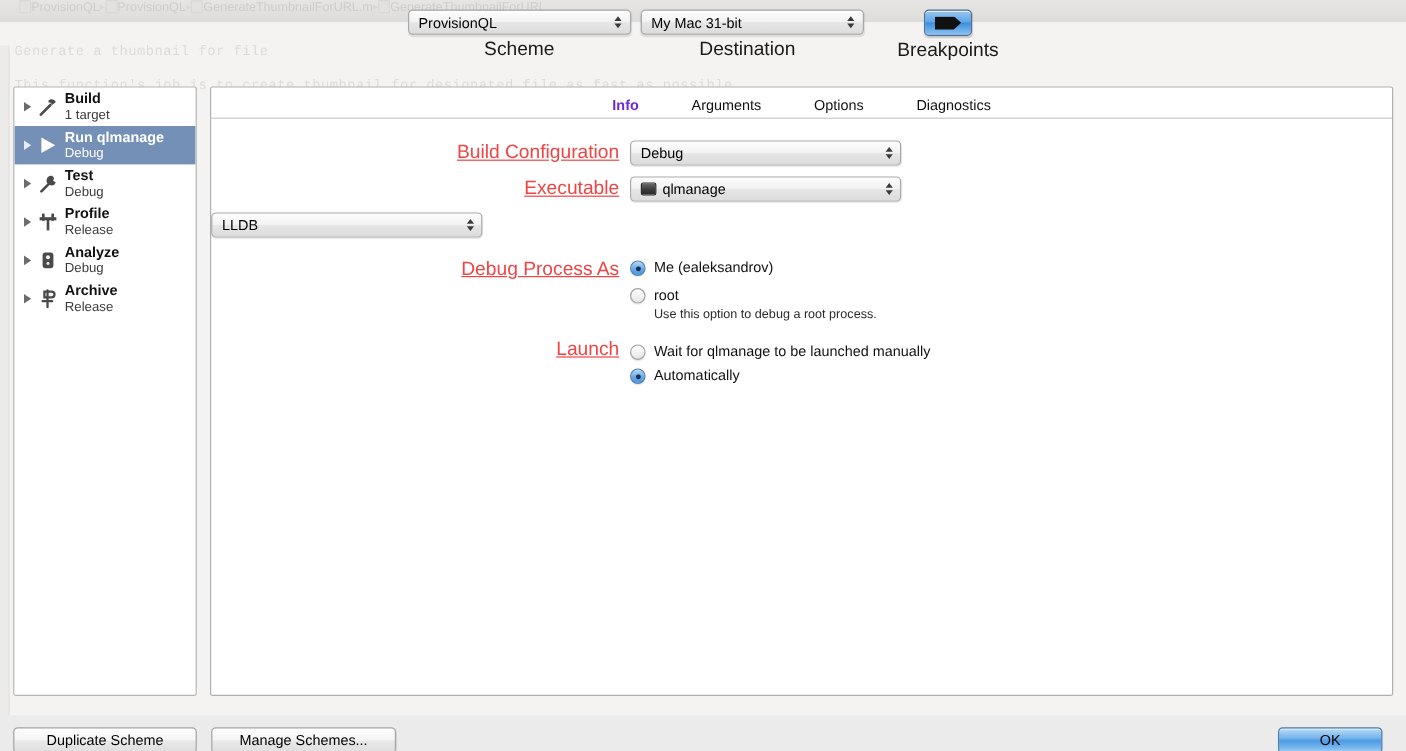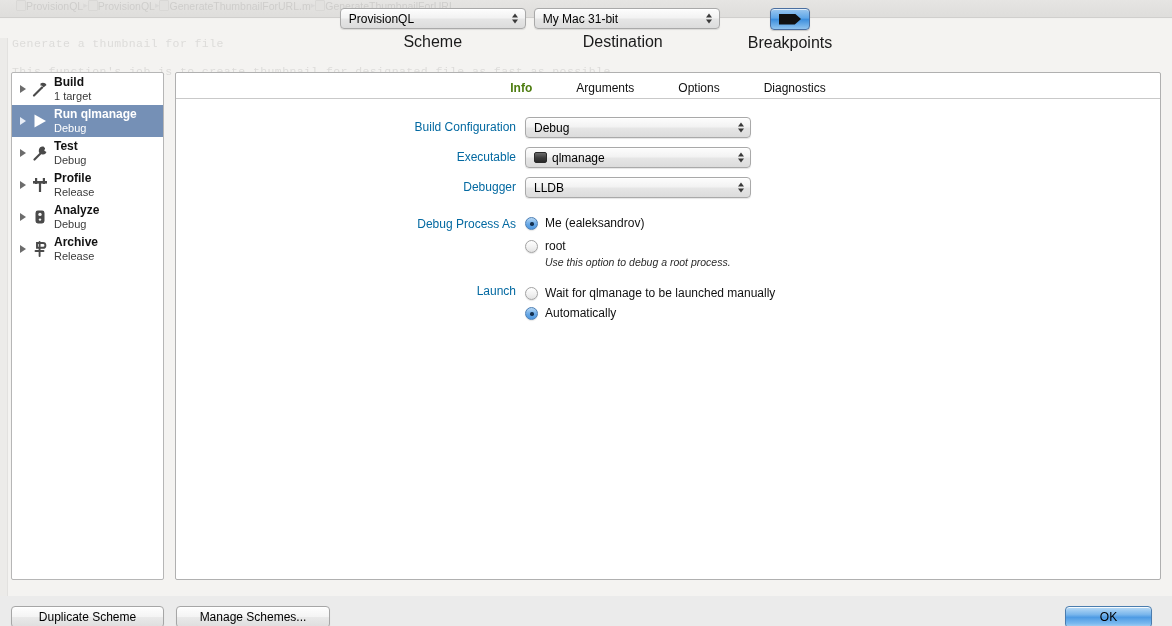--- a/index.html
+++ b/index.html
@@ -147,27 +147,27 @@
     border: 1px solid #b0b0b0;
     border-radius: 2px;
   }
   #tabbar {
     position: relative; height: 26px;
     display: flex; justify-content: center; align-items: center; gap: 44px;
     border-bottom: 1px solid #c9c9c9;
     padding-top: 4px;
   }
   .tab { font-size: 12px; color: #101010; cursor: default; }
-  .tab.active { color: #4d7c0f; font-weight: bold; }
+  .tab.active { color: #6d28d9; font-weight: bold; }
 
   #form { padding: 18px 0 0 0; }
   .form-row { display: flex; align-items: flex-start; margin-bottom: 9px; }
   .form-label {
     width: 349px; text-align: right; padding-right: 9px;
-    font-size: 12px; color: #0369a1; line-height: 21px;
+    font-size: 16px; color: #ef4444; line-height: 21px; text-decoration: underline;
   }
   .form-field { flex: 0 0 auto; }
   .exe-icon {
     display: inline-block; width: 13px; height: 11px; margin-right: 5px;
     background: linear-gradient(180deg,#6b6b6b 0%,#3b3b3b 55%,#2a2a2a 100%);
     border: 1px solid #2b2b2b; border-radius: 2px;
     vertical-align: -1px;
   }
   #build-config-popup, #executable-popup, #debugger-popup { width: 226px; }
 
@@ -403,21 +403,20 @@
                 <span>qlmanage</span>
                 <span class="arrows">
                     <i class="up"></i>
                     <i class="dn"></i>
                   </span>
               </div>
             </div>
           </div>
 
           <div class="form-row">
-            <div class="form-label">Debugger</div>
             <div class="form-field">
               <div id="debugger-popup" class="popup">
                 <span>LLDB</span>
                 <span class="arrows">
                     <i class="up"></i>
                     <i class="dn"></i>
                   </span>
               </div>
             </div>
           </div>
@@ -426,21 +425,21 @@
             <div class="form-label">Debug Process As</div>
             <div class="form-field radio-block">
               <div class="radio-line">
                 <span class="radio on"></span>
                 <span class="radio-text">Me (ealeksandrov)</span>
               </div>
               <div class="radio-line with-hint" style="margin-top:3px;">
                 <span class="radio"></span>
                 <span class="radio-block">
                   <span class="radio-text">root</span>
-                  <span class="radio-hint" style="margin-left:0;font-style:italic;">Use this option to debug a root process.</span>
+                  <span class="radio-hint" style="margin-left:0;">Use this option to debug a root process.</span>
                 </span>
               </div>
             </div>
           </div>
 
           <div class="form-row" style="margin-top:12px;">
             <div class="form-label">Launch</div>
             <div class="form-field radio-block">
               <div class="radio-line" style="margin-top:3px;">
                 <span class="radio"></span>

